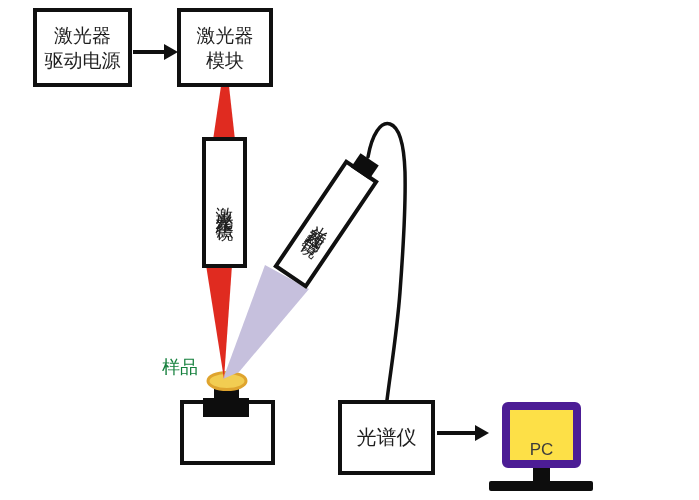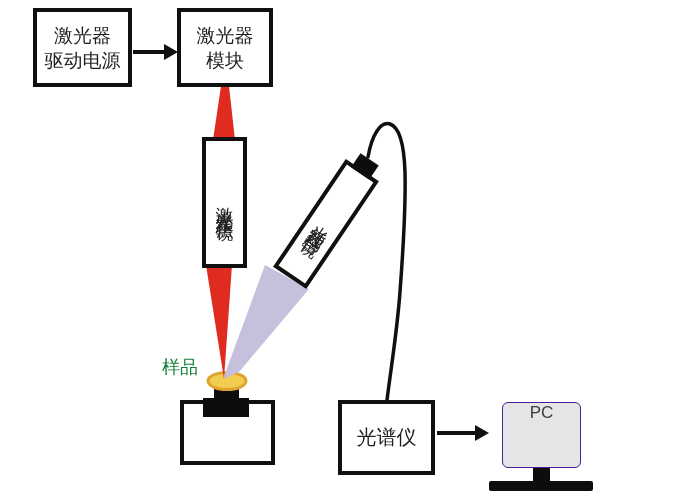--- a/index.html
+++ b/index.html
@@ -30,22 +30,22 @@
   .stage {
     position:absolute; left:180px; top:400px; width:95px; height:65px;
     border:4px solid #101010; background:#ffffff; box-sizing:border-box;
   }
   .sample-block-big   { position:absolute; left:203px; top:398px; width:46px; height:19px; background:#0d0d0d; }
   .sample-block-small { position:absolute; left:214px; top:385px; width:25px; height:14px; background:#0d0d0d; }
   .sample-label { position:absolute; left:162px; top:355px; font-size:18px; color:#15803d; }
   .beam-layer { position:absolute; left:0; top:0; width:699px; height:500px; }
   .pc-screen {
     position:absolute; left:502px; top:402px; width:79px; height:66px;
-    border:1px solid #4c1d95; border-radius:6px; background:#e5e5e5;
-    display:flex; align-items:flex-start; justify-content:center;
+    border:8px solid #4c1d95; border-radius:6px; background:#fde047;
+    display:flex; align-items:flex-end; justify-content:center;
     font-family:"Liberation Sans",sans-serif; font-size:17px; color:#3c3c3c;
     box-sizing:border-box;
   }
   .pc-stand { position:absolute; left:533px; top:468px; width:17px; height:13px; background:#0d0d0d; }
   .pc-base  { position:absolute; left:489px; top:481px; width:104px; height:10px; background:#0d0d0d; border-radius:2px; }
 </style>
 </head>
 <body>
 
 <div class="canvas">

